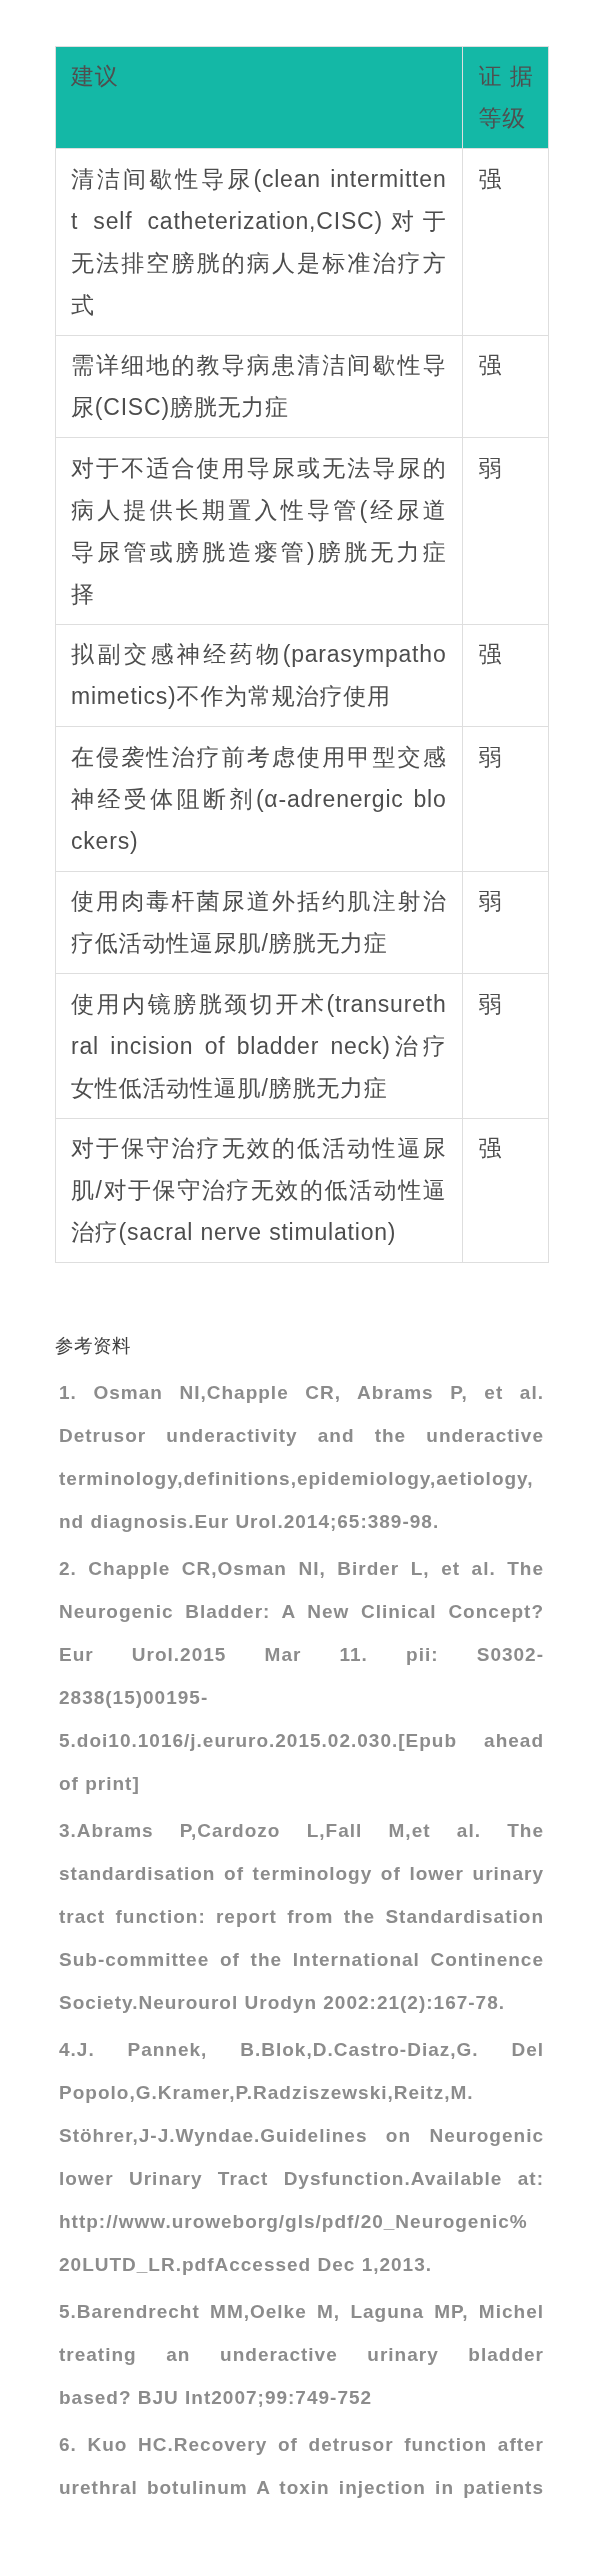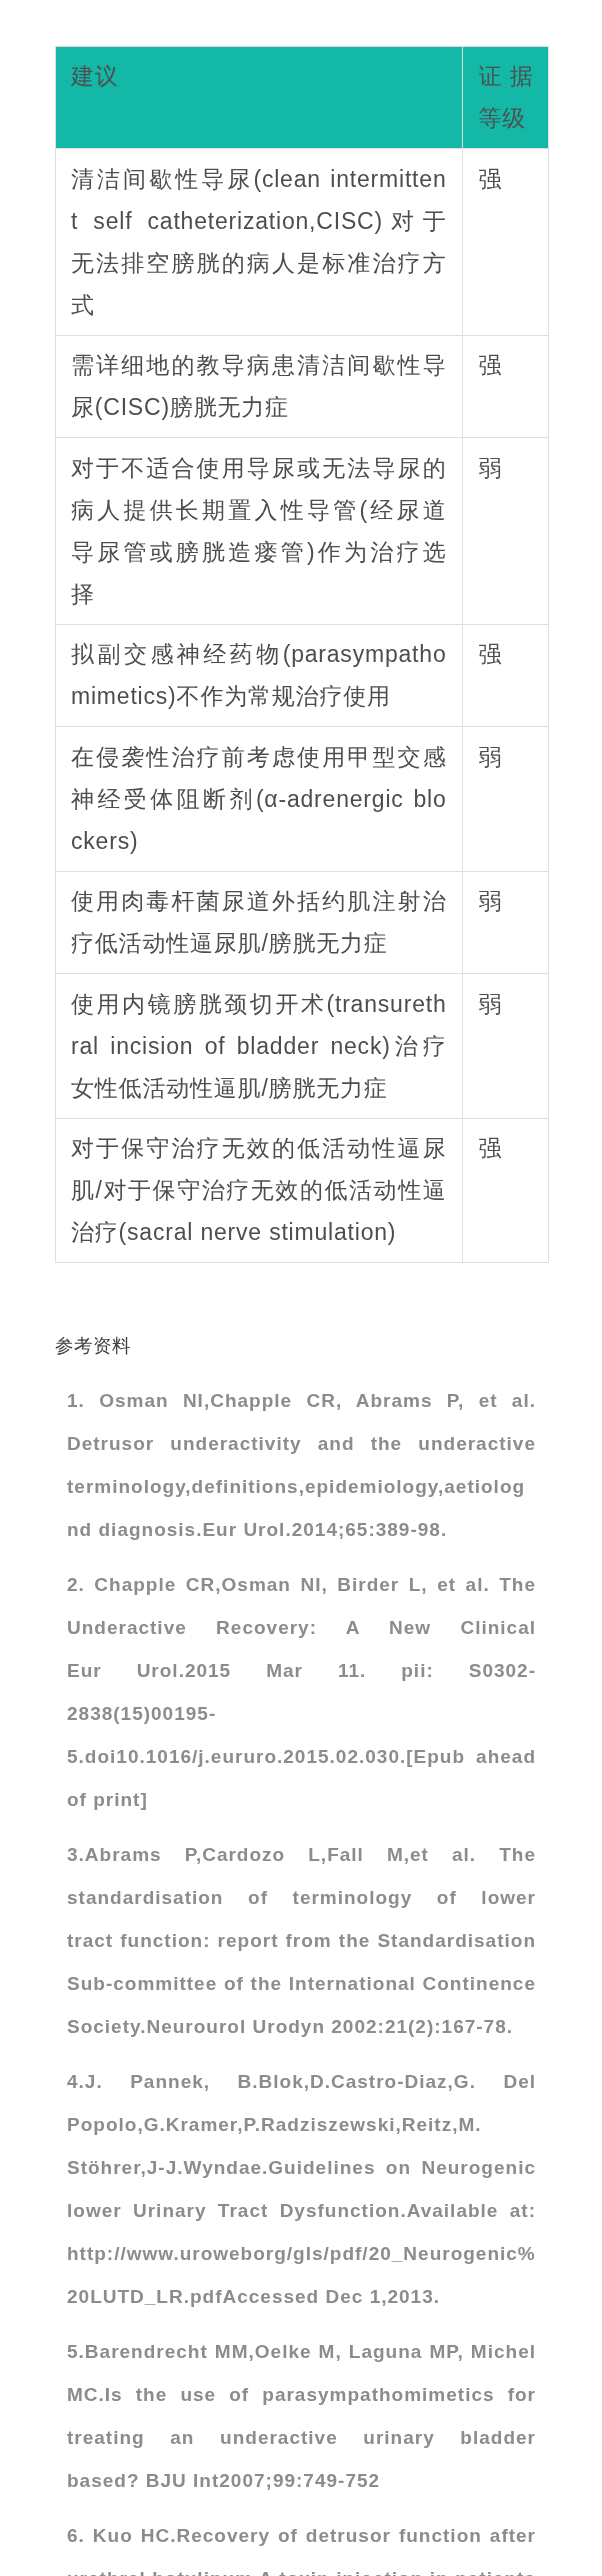--- a/index.html
+++ b/index.html
@@ -42,21 +42,21 @@
     
     .refs { margin-top: 61px; }
     .refs-heading {
       height: 43px;
       line-height: 43px;
       font-size: 18.5px;
       letter-spacing: 0.5px;
       color: #404040;
       font-weight: normal;
     }
-    .ref { margin: 12px; }
+    .ref { margin: 4px; }
     .rline {
       display: block;
       height: 43px;
       overflow: hidden;
       line-height: 43px;
       font-size: 19px;
       letter-spacing: 1px;
       font-weight: bold;
       color: #8c8c8c;
       text-align: justify;
@@ -107,21 +107,21 @@
         </td>
         <td class="col-evidence">
           <span class="jline last">强</span>
         </td>
       </tr>
 
       <tr>
         <td>
           <span class="jline">对于不适合使用导尿或无法导尿的</span>
           <span class="jline">病人提供长期置入性导管(经尿道</span>
-          <span class="jline">导尿管或膀胱造瘘管)作为治疗选</span>
+          <span class="jline">导尿管或膀胱造瘘管)膀胱无力症</span>
           <span class="jline last">择</span>
         </td>
         <td class="col-evidence">
           <span class="jline last">弱</span>
         </td>
       </tr>
 
       <tr>
         <td>
           <span class="jline">拟副交感神经药物(parasympatho</span>
@@ -182,21 +182,21 @@
 
     <div class="ref">
       <span class="rline">1. Osman NI,Chapple CR, Abrams P, et al.</span>
       <span class="rline">Detrusor underactivity and the underactive</span>
       <span class="rline">terminology,definitions,epidemiology,aetiology,a</span>
       <span class="rline last">nd diagnosis.Eur Urol.2014;65:389-98.</span>
     </div>
 
     <div class="ref">
       <span class="rline">2. Chapple CR,Osman NI, Birder L, et al. The</span>
-      <span class="rline">Underactive Recovery: A New Clinical Concept?</span>
+      <span class="rline">Neurogenic Bladder: A New Clinical Concept?</span>
       <span class="rline">Eur Urol.2015 Mar 11. pii: S0302-</span>
       <span class="rline">2838(15)00195-</span>
       <span class="rline">5.doi10.1016/j.eururo.2015.02.030.[Epub ahead</span>
       <span class="rline last">of print]</span>
     </div>
 
     <div class="ref">
       <span class="rline">3.Abrams P,Cardozo L,Fall M,et al. The</span>
       <span class="rline">standardisation of terminology of lower urinary</span>
       <span class="rline">tract function: report from the Standardisation</span>
@@ -208,21 +208,20 @@
       <span class="rline">4.J. Pannek, B.Blok,D.Castro-Diaz,G. Del</span>
       <span class="rline">Popolo,G.Kramer,P.Radziszewski,Reitz,M.</span>
       <span class="rline">Stöhrer,J-J.Wyndae.Guidelines on Neurogenic</span>
       <span class="rline">lower Urinary Tract Dysfunction.Available at:</span>
       <span class="rline">http://www.uroweborg/gls/pdf/20_Neurogenic%</span>
       <span class="rline last">20LUTD_LR.pdfAccessed Dec 1,2013.</span>
     </div>
 
     <div class="ref">
       <span class="rline">5.Barendrecht MM,Oelke M, Laguna MP, Michel</span>
-      <span class="rline">MC.Is the use of parasympathomimetics for</span>
       <span class="rline">treating an underactive urinary bladder evidence</span>
       <span class="rline last">based? BJU Int2007;99:749-752</span>
     </div>
 
     <div class="ref">
       <span class="rline">6. Kuo HC.Recovery of detrusor function after</span>
       <span class="rline">urethral botulinum A toxin injection in patients</span>
 
     </div>
   </section>

